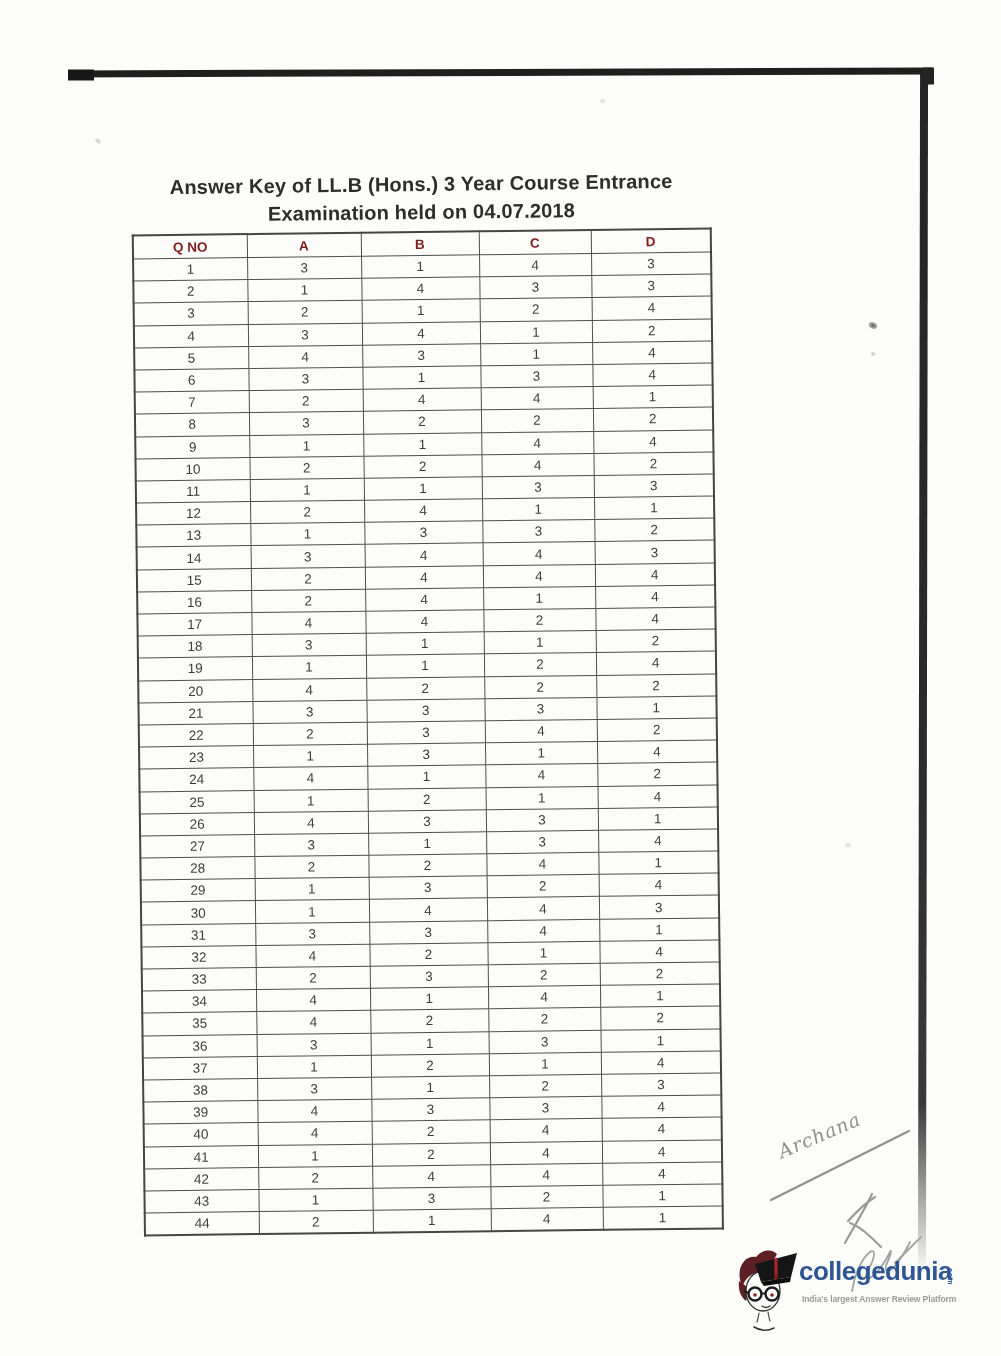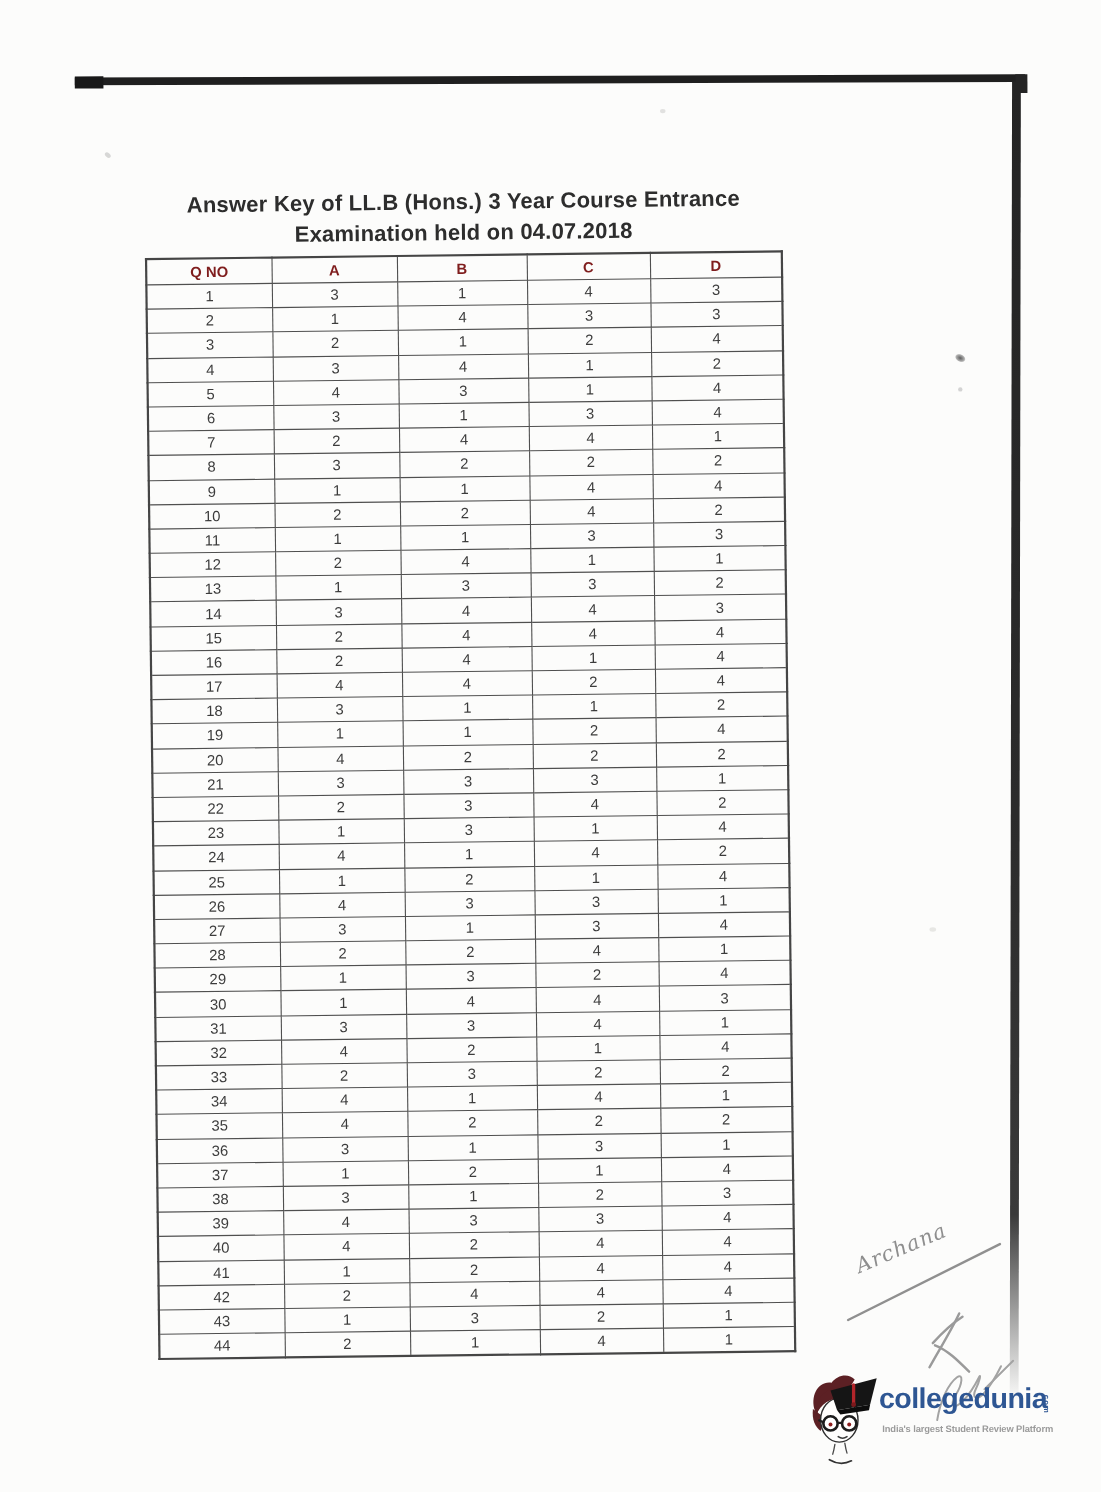--- a/index.html
+++ b/index.html
@@ -455,14 +455,14 @@
     <path d="M26.5,46.5 L30.5,46.5" stroke="#1d1d1d" stroke-width="2"></path>
     <path d="M13.5,46 L9,44" stroke="#1d1d1d" stroke-width="2"></path>
     <circle cx="20" cy="48" r="1.8" fill="#8c1f1f"></circle>
     <circle cx="37" cy="48" r="1.8" fill="#8c1f1f"></circle>
     <path d="M27,59 q4,3 8,0" stroke="#3a3a3a" stroke-width="1.4" fill="none" stroke-linecap="round"></path>
     <path d="M24,66 q-1,6 -2,9 M33,65 q1,6 2,9" stroke="#4a4a4a" stroke-width="1.2" fill="none" stroke-linecap="round"></path>
     <path d="M19,80 q10,6 20,1" stroke="#333" stroke-width="1.6" fill="none" stroke-linecap="round"></path>
   </svg>
   <div class="brand">collegedunia</div>
   <div class="tld">com</div>
-  <div class="tagline">India's largest Student Review Platform</div>
+  <div class="tagline">India's largest Answer Review Platform</div>
 </div>
 
 </body></html>

